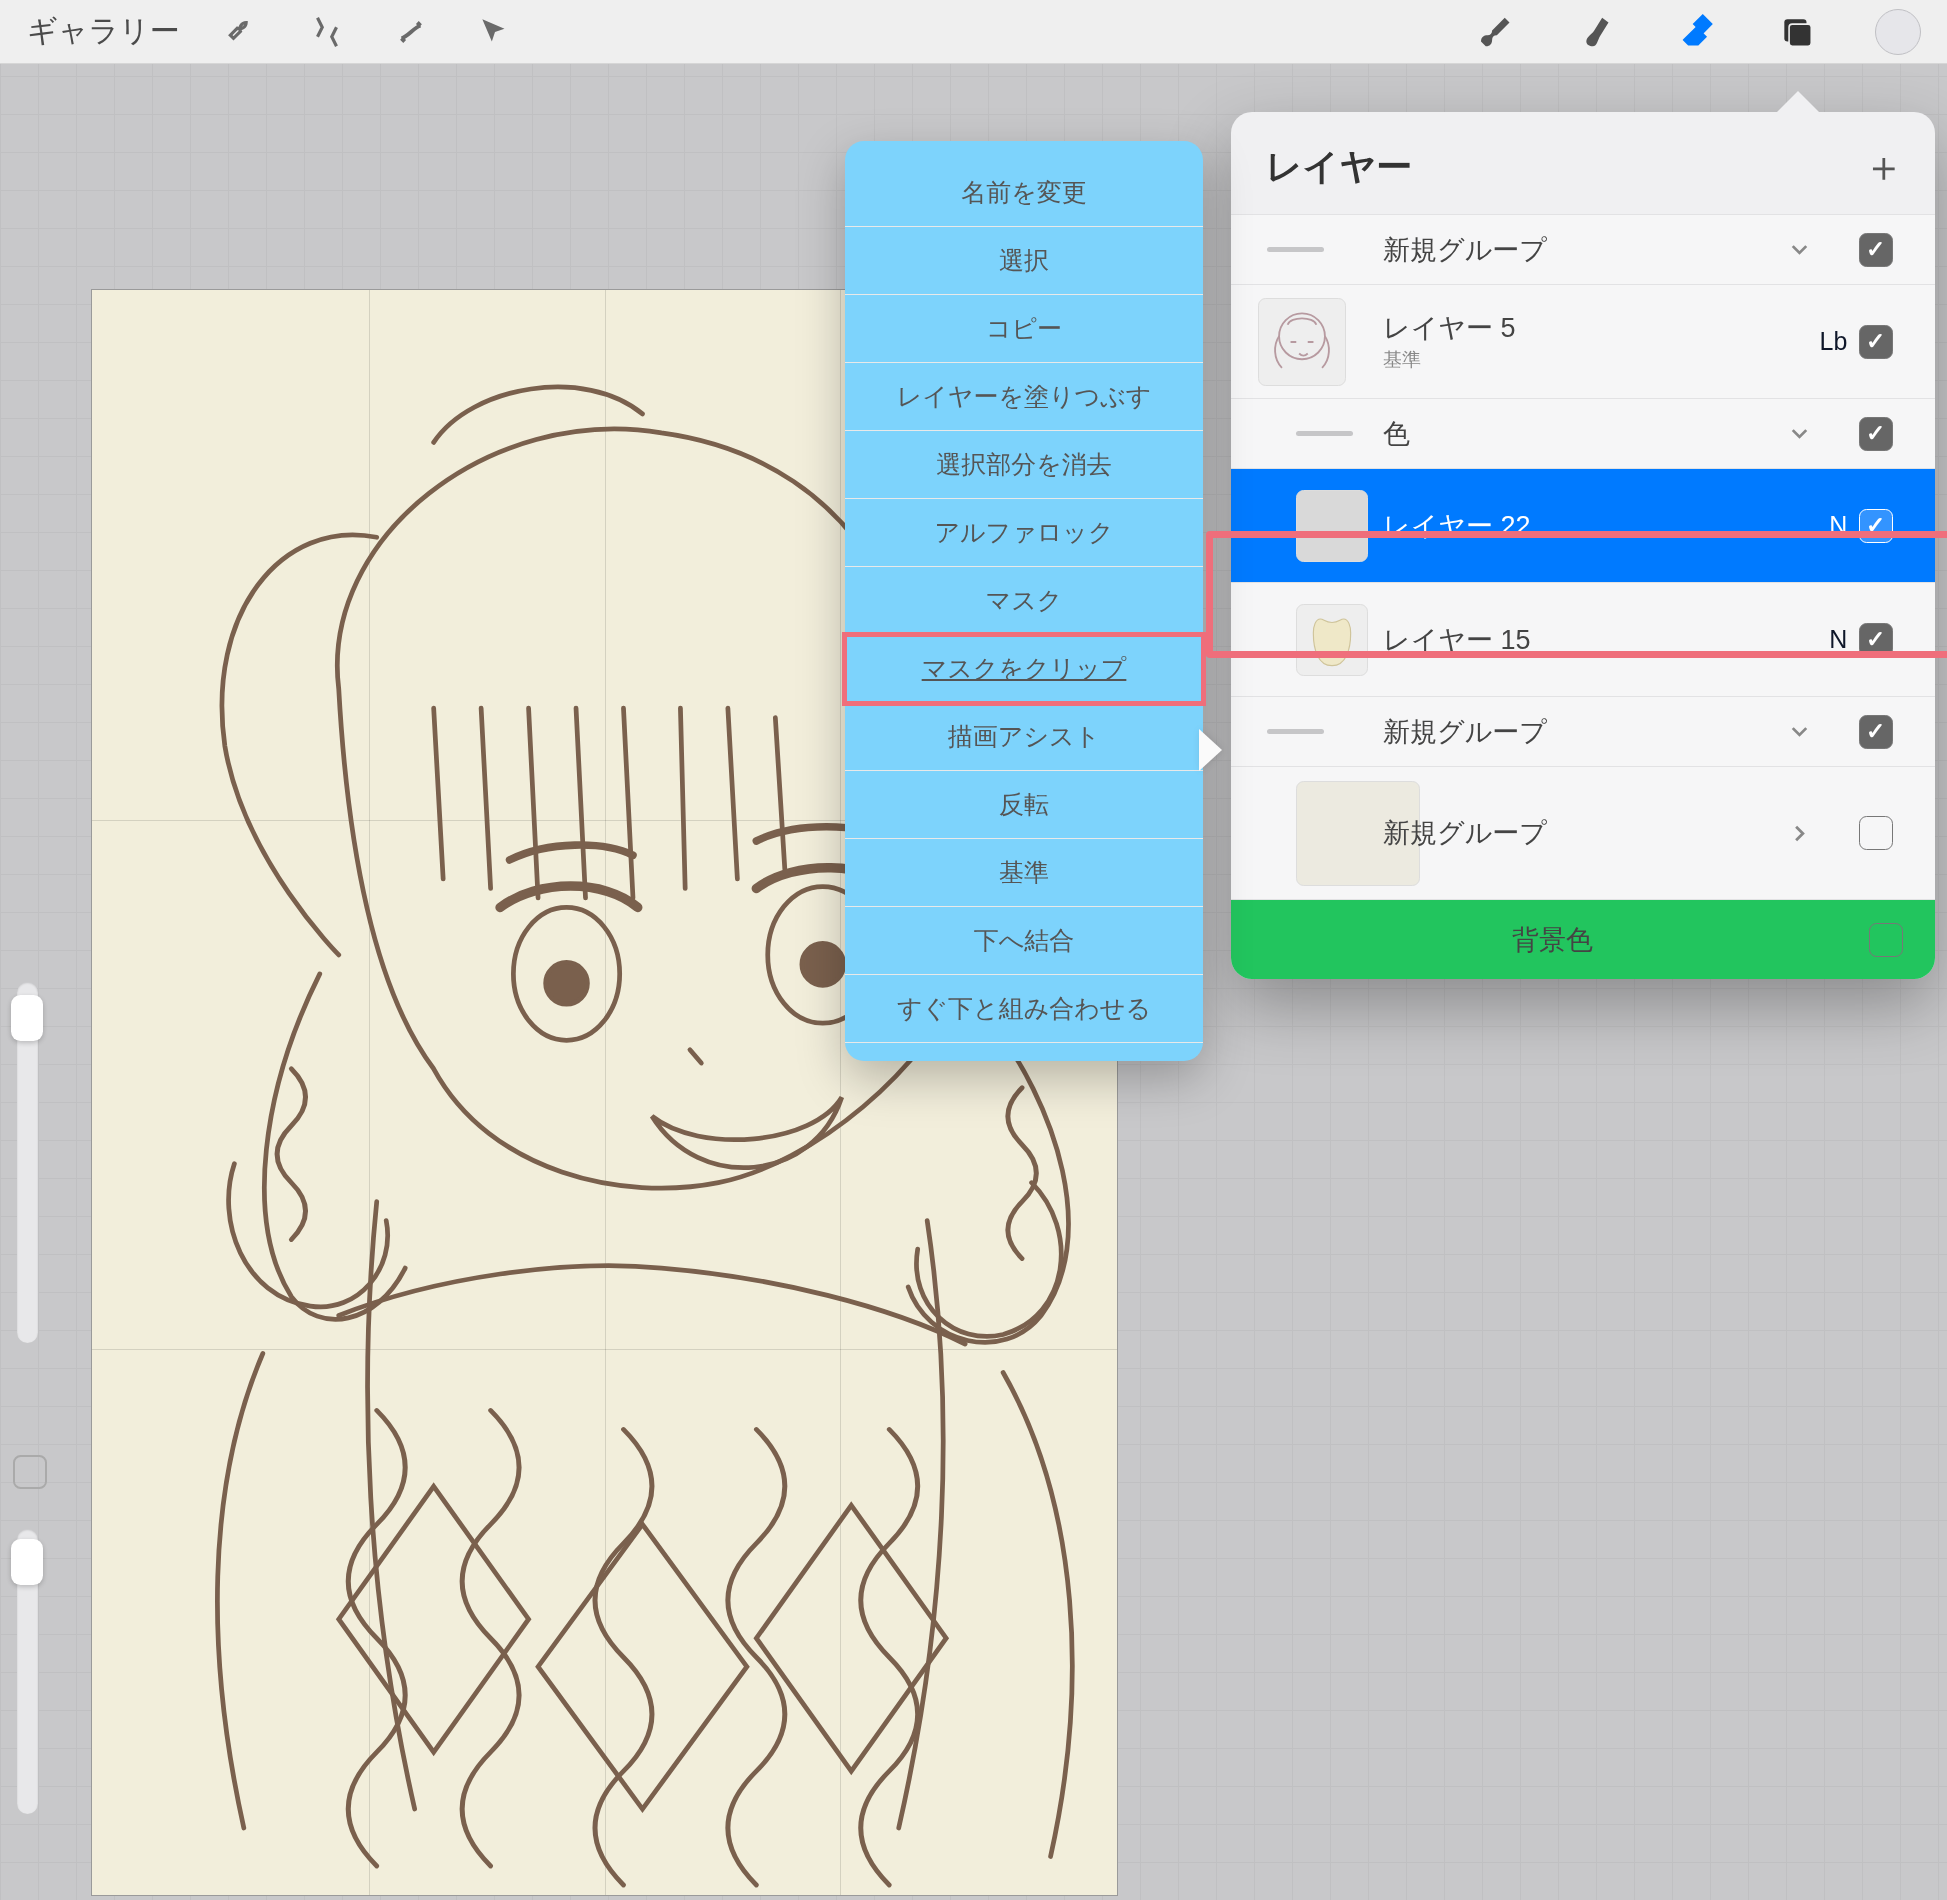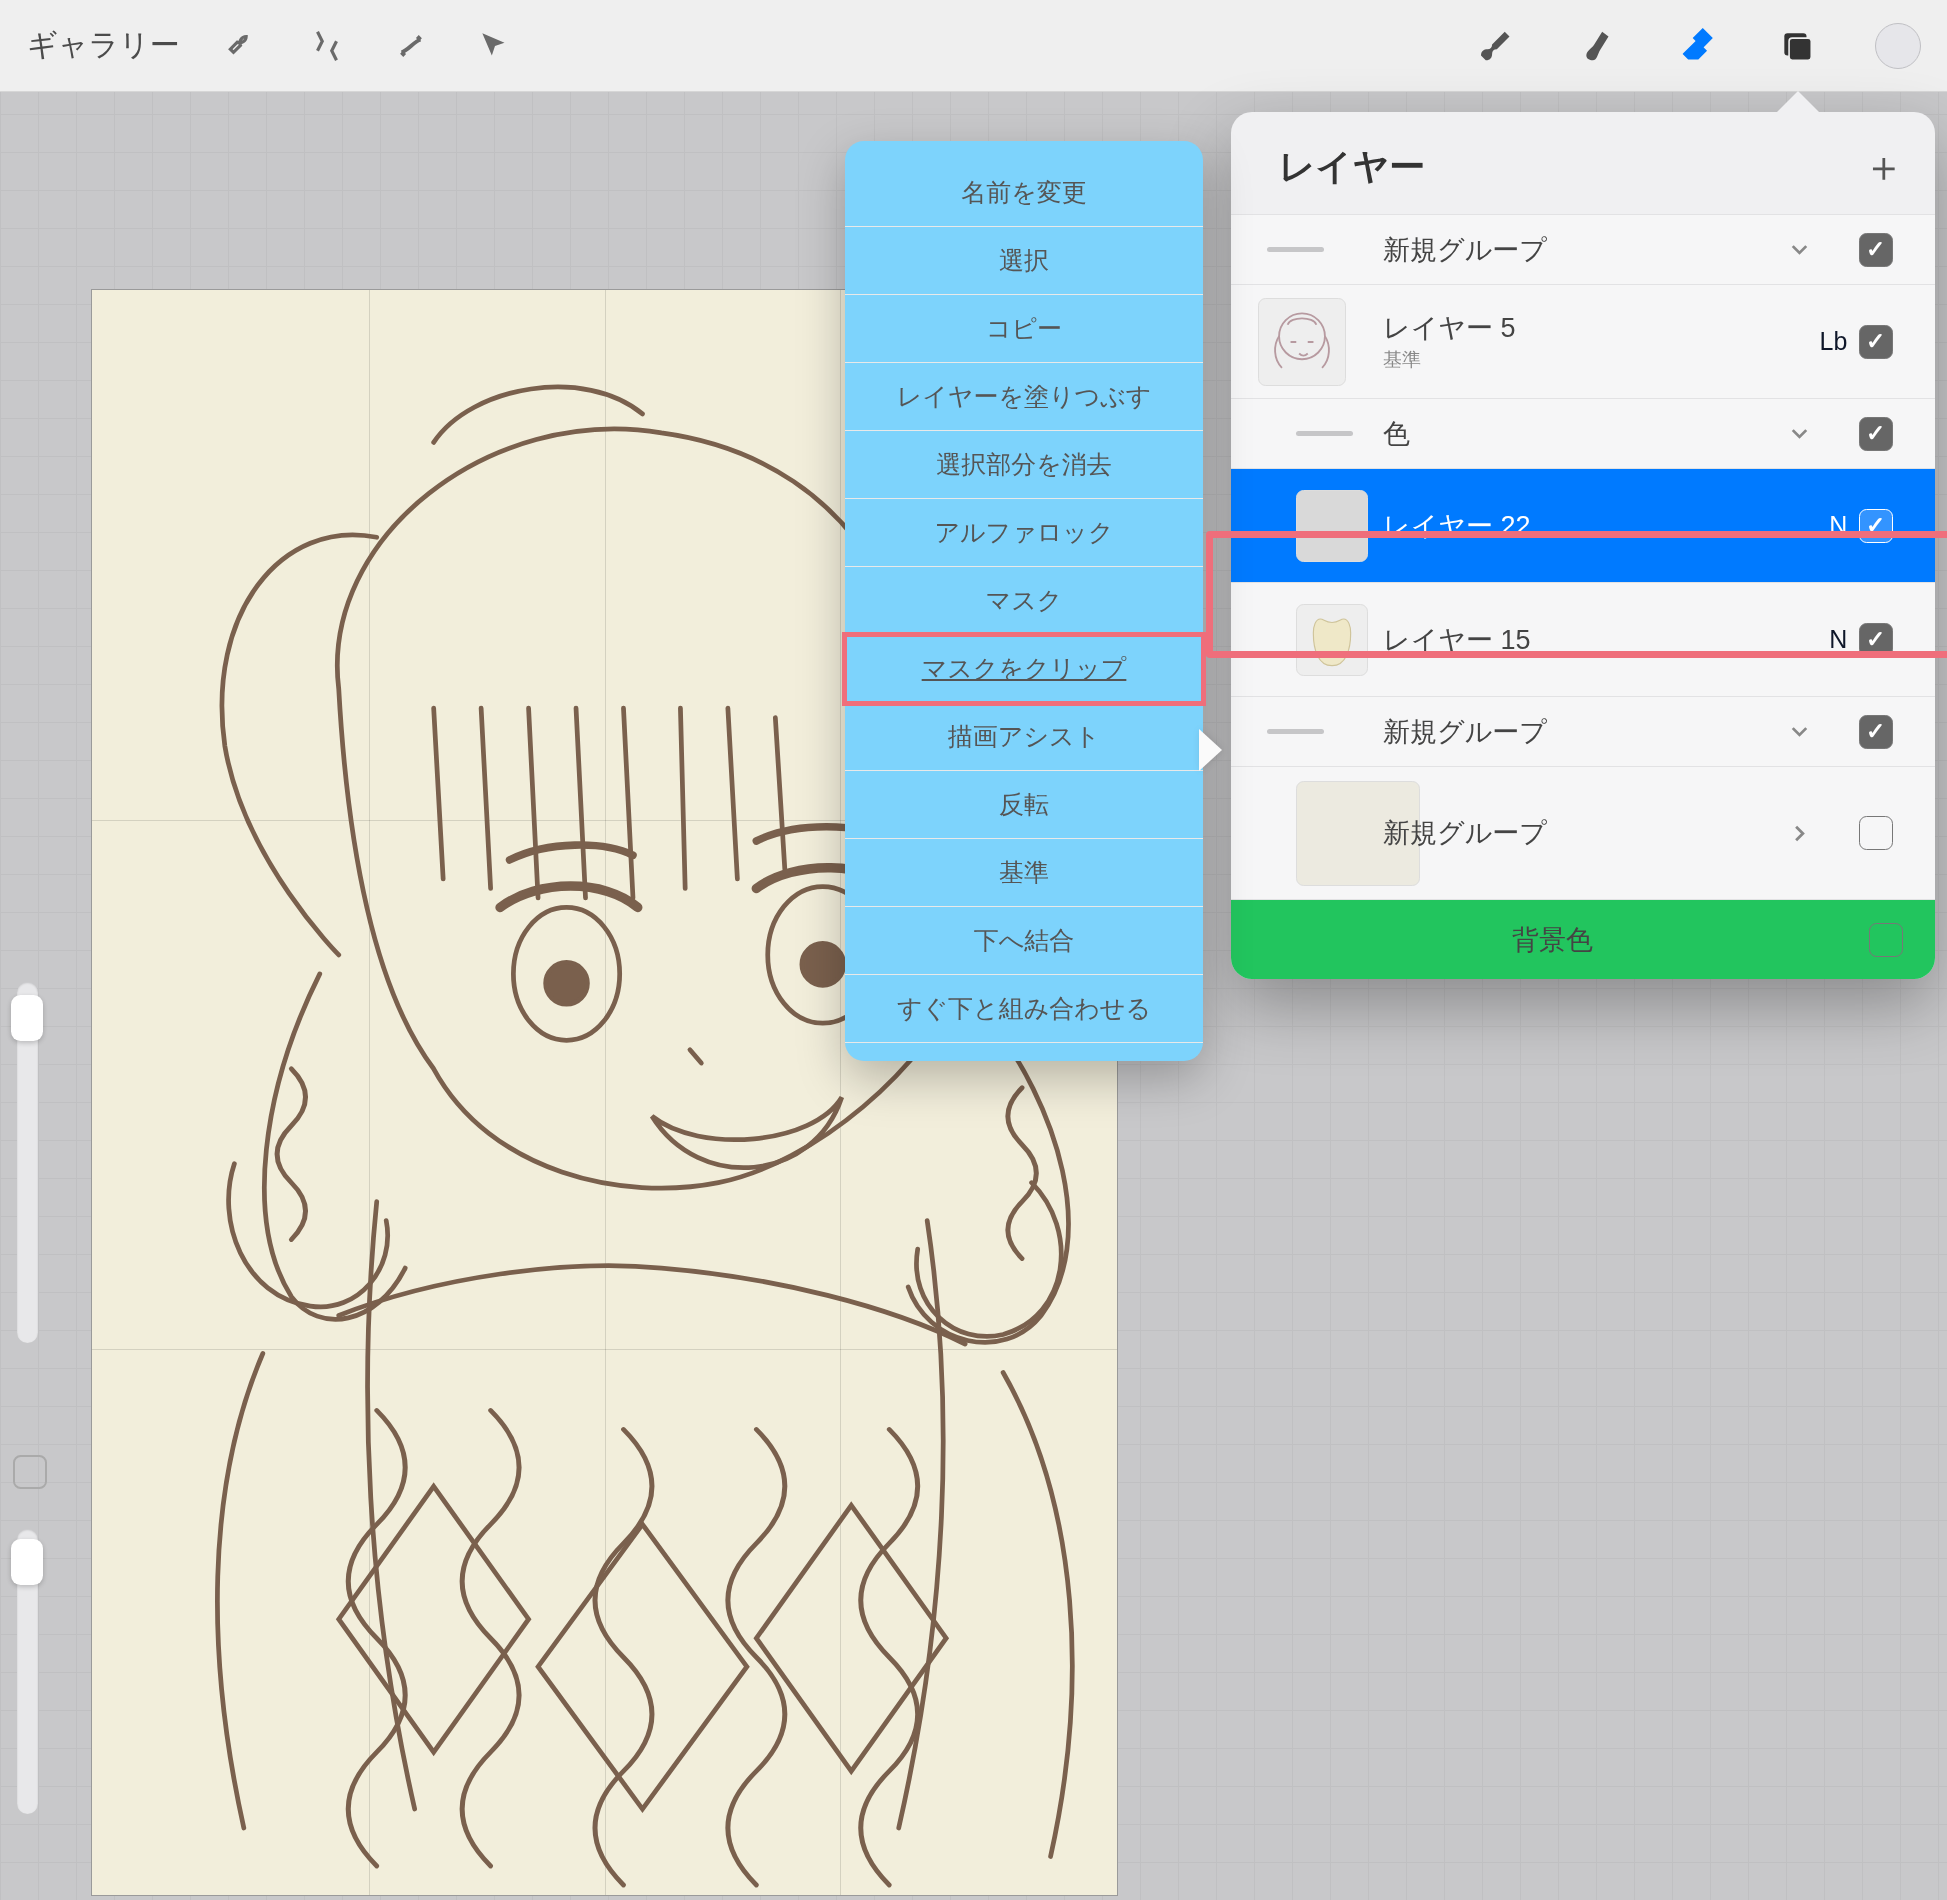--- a/index.html
+++ b/index.html
@@ -34,21 +34,21 @@
       linear-gradient(#c0c0c2 1px, transparent 1px),
       linear-gradient(90deg, #c0c0c2 1px, transparent 1px),
       linear-gradient(#bcbcbe 1px, transparent 1px),
       linear-gradient(90deg, #bcbcbe 1px, transparent 1px);
     background-size: 38px 38px, 38px 38px, 190px 190px, 190px 190px;
   }
 
   
   .toolbar {
     position: absolute; top: 0; left: 0; right: 0;
-    height: 92px;
+    height: 64px;
     background: var(--toolbar-bg);
     border-bottom: 1px solid #d6d6d6;
     display: flex; align-items: center;
     padding: 0 27px;
     z-index: 50;
   }
   .toolbar .left { display: flex; align-items: center; gap: 42px; }
   .toolbar .right { margin-left: auto; display: flex; align-items: center; gap: 57px; }
   .gallery-label { font-size: 30px; color: #4b4b4b; font-weight: 500; }
   .tool-icon {
@@ -154,21 +154,21 @@
     content: "";
     position: absolute;
     top: -21px; right: 114px;
     width: 0; height: 0;
     border-left: 23px solid transparent;
     border-right: 23px solid transparent;
     border-bottom: 23px solid #f0f0f2;
   }
   .lp-header {
     display: flex; align-items: center; justify-content: space-between;
-    padding: 27px 30px 19px 48px;
+    padding: 27px 30px 19px 35px;
   }
   .lp-title { font-size: 36px; font-weight: 600; color: #333; }
   .lp-add { font-size: 42px; color: #555; }
 
   .layer-row {
     display: grid;
     grid-template-columns: 114px 1fr 67px 55px;
     align-items: center;
     height: 114px;
     padding: 0 21px 0 27px;

